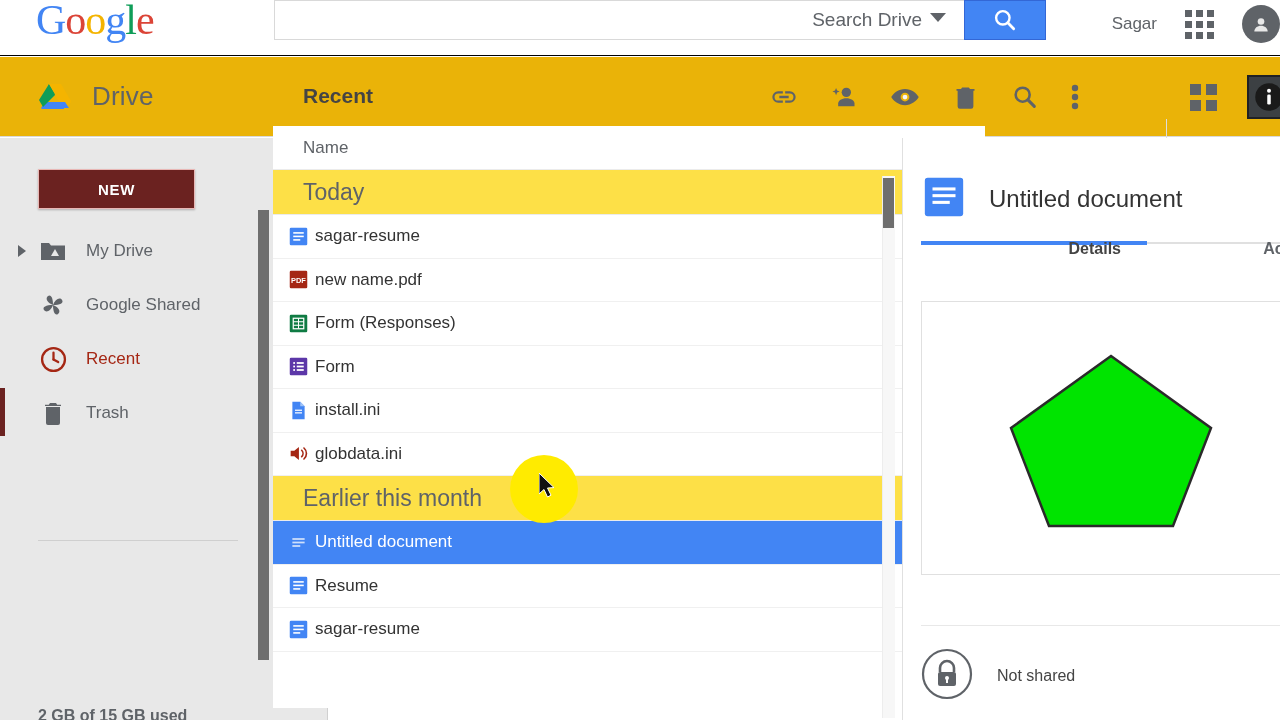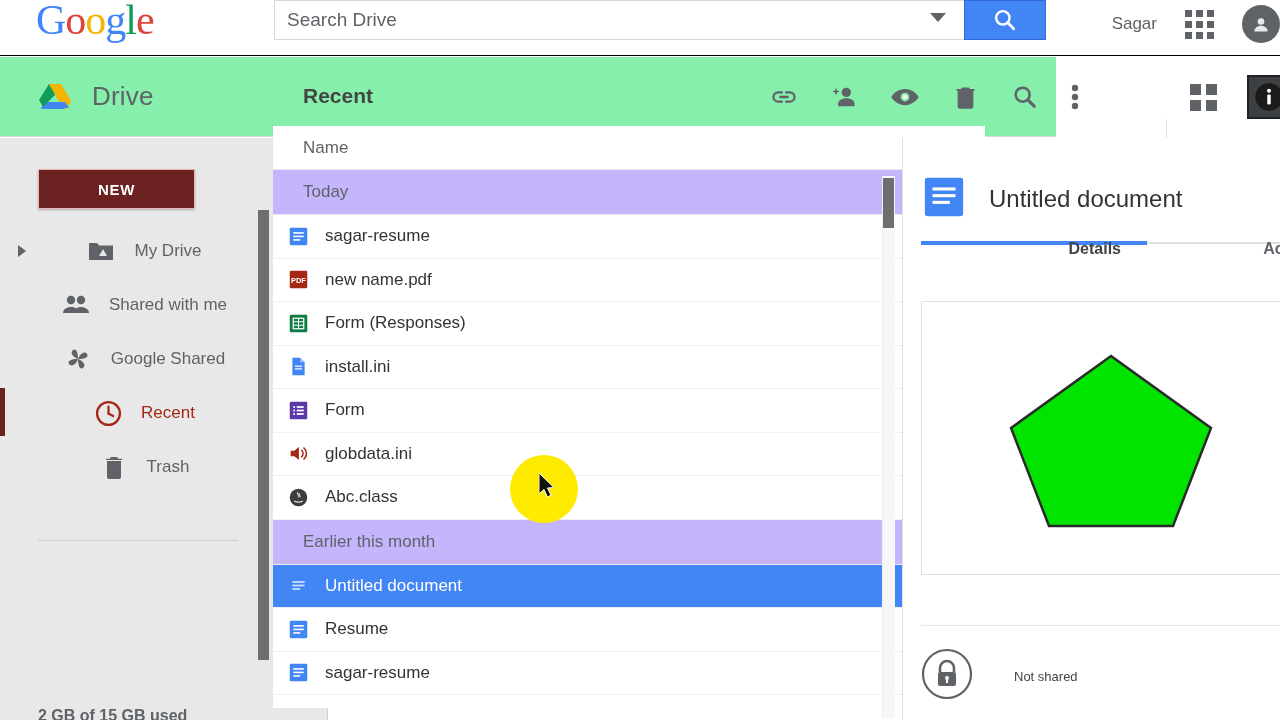--- a/index.html
+++ b/index.html
@@ -25,22 +25,23 @@
   .g-b { color: #4285f4; } .g-r { color: #db4437; }
   .g-y { color: #f4b400; } .g-g { color: #0f9d58; }
 
   .searchwrap {
     position: absolute; left: 274px; top: 0px;
     width: 772px; height: 40px; display: flex;
   }
   .search-input {
     flex: 1; height: 40px; border: 1px solid #d9d9d9; border-right: none;
     background: #fff; font-size: 19px; color: #c2410c;
-    padding: 0 18px 0 12px; outline: none;
+    padding: 0 42px 0 12px; outline: none;
     font-family: "Liberation Sans", sans-serif;
+    text-align: right;
   }
   .search-input::placeholder { color: #5f6368; }
   .search-caret {
     position: absolute; right: 100px; top: 13px;
     width: 0; height: 0; border-left: 8px solid transparent;
     border-right: 8px solid transparent; border-top: 9px solid #5f6368;
   }
   .search-btn {
     width: 82px; height: 40px; background: #4285f4;
     border: 1px solid #3367d6; display: flex;
@@ -57,22 +58,22 @@
   }
   .apps-grid i { width: 7px; height: 7px; background: #5f6368; display: block; }
   .avatar {
     width: 38px; height: 38px; border-radius: 50%;
     background: #5f6368; display: flex; align-items: center;
     justify-content: center; cursor: pointer; margin-right: -4px;
   }
 
   
   .drivebar {
-    position: absolute; left: 0; top: 57px; width: 1056px; height: 80px;
-    background: #86efac; border-bottom: 1px solid #d9d9d9;
+    position: absolute; left: 0; top: 57px; width: 1280px; height: 80px;
+    background: #eab308; border-bottom: 1px solid #d9d9d9;
     display: flex; align-items: center;
   }
   .drive-logo { position: absolute; left: 38px; top: 26px; }
   .drive-word {
     position: absolute; left: 92px; top: 24px;
     font-size: 26px; color: #5f6368; letter-spacing: .2px;
   }
   .page-title {
     position: absolute; left: 303px; top: 27px;
     font-size: 21px; color: #444; font-weight: bold;
@@ -109,21 +110,21 @@
   .new-btn {
     position: absolute; left: 38px; top: 31px; width: 157px; height: 40px;
     background: #6b2220; border: 1px solid #e8b7b5;
     color: #fff; font-size: 15px; font-weight: bold; letter-spacing: .6px;
     display: flex; align-items: center; justify-content: center;
     cursor: pointer; box-shadow: 0 1px 2px rgba(0,0,0,.25);
   }
   .navlist { position: absolute; left: 0; top: 86px; width: 250px; }
   .navitem {
     height: 54px; display: flex; align-items: center;
-    padding-left: 38px; cursor: pointer; position: relative; justify-content: center;
+    padding-left: 38px; cursor: pointer; position: relative;
   }
   .navitem .ico {
     width: 30px; display: flex; align-items: center; justify-content: center;
     margin-right: 18px;
   }
   .navitem .lbl { font-size: 17px; color: #5f6368; }
   .navitem.active .lbl { color: #a52714; }
   .navitem .caret {
     position: absolute; left: 18px; width: 0; height: 0;
     border-top: 6px solid transparent; border-bottom: 6px solid transparent;
@@ -150,29 +151,29 @@
   .filelist {
     position: absolute; left: 273px; top: 126px; width: 712px; height: 582px;
     background: #ffffff; overflow: hidden;
   }
   .col-head {
     height: 44px; display: flex; align-items: center; padding-left: 30px;
     font-size: 17px; color: #5f6368; border-bottom: 1px solid #ebebeb;
   }
   .group-head {
     height: 45px; display: flex; align-items: center; padding-left: 30px;
-    font-size: 17px; color: #5f6368; background: #c4b5fd;
+    font-size: 23px; color: #5f6368; background: #fde047;
     border-bottom: 1px solid #ebebeb;
   }
   .filerow {
     height: 43.5px; display: flex; align-items: center;
     border-bottom: 1px solid #f0f0f0; cursor: pointer; padding-left: 14px;
   }
   .filerow .fico {
-    width: 22px; height: 22px; margin-right: 16px;
+    width: 22px; height: 22px; margin-right: 6px;
     display: flex; align-items: center; justify-content: center;
   }
   .filerow .fname { font-size: 17px; color: #333; }
   .filerow.selected { background: #4285f4; }
   .filerow.selected .fname { color: #fff; }
   .list-scrollbar {
     position: absolute; left: 882px; top: 176px;
     width: 13px; height: 542px; background: #f7f7f7;
     border-left: 1px solid #ededed;
   }
@@ -218,21 +219,21 @@
     display: flex; align-items: center; justify-content: center;
   }
   .det-sep {
     position: absolute; left: 18px; top: 487px; width: 380px;
     height: 1px; background: #e8e8e8;
   }
   .share-row {
     position: absolute; left: 18px; top: 510px;
     display: flex; align-items: center;
   }
-  .share-lbl { font-size: 13px; color: #444; margin-left: 41px; }
+  .share-lbl { font-size: 16px; color: #444; margin-left: 24px; }
 </style>
 </head>
 <body>
 
 <div id="app">
 
   <div class="topbar">
     <div class="google-logo">
       <span class="g-b">G</span><span class="g-r">o</span><span class="g-y">o</span><span class="g-b">g</span><span class="g-g">l</span><span class="g-r">e</span>
     </div>
@@ -353,31 +354,20 @@
         <span class="caret"></span>
         <span class="ico">
           <svg width="26" height="22" viewBox="0 0 26 22" fill="#5f6368">
             <path d="M1 3h8l2 2.5h14V20H1z"></path>
             <polygon points="15,9 19,16 11,16" fill="#e8e8e8"></polygon>
           </svg>
         </span>
         <span class="lbl">My Drive</span>
       </div>
 
-      <div class="navitem">
-        <span class="ico">
-          <svg width="28" height="22" viewBox="0 0 28 22" fill="#5f6368">
-            <circle cx="9" cy="6" r="4.2"></circle>
-              <circle cx="19" cy="6" r="4.2"></circle>
-            <path d="M1 19c0-3.6 3.6-6 8-6s8 2.4 8 6z"></path>
-            <path d="M12 19c0-3.6 3.2-6 7-6s8 2.4 8 6z"></path>
-          </svg>
-        </span>
-        <span class="lbl">Shared with me</span>
-      </div>
 
       <div class="navitem">
         <span class="ico">
           <svg width="26" height="26" viewBox="0 0 26 26" fill="#5f6368">
             <path d="M13 13C13 6 11 2 8 4s-1 7 5 9z"></path>
             <path d="M13 13c7 0 11-2 9-5s-7-1-9 5z"></path>
             <path d="M13 13c0 7 2 11 5 9s1-7-5-9z"></path>
             <path d="M13 13C6 13 2 15 4 18s7 1 9-5z"></path>
           </svg>
         </span>
@@ -449,65 +439,55 @@
           <line x1="6" y1="10" x2="18" y2="10" stroke="#fff" stroke-width="1.2"></line>
           <line x1="6" y1="14" x2="18" y2="14" stroke="#fff" stroke-width="1.2"></line>
         </svg>
       </span>
       <span class="fname">Form (Responses)</span>
     </div>
 
     <div class="filerow">
       <span class="fico">
         <svg width="21" height="21" viewBox="0 0 24 24">
-          <path d="M5 2h9l5 5v15H5z" fill="#4285f4"></path>
-          <polygon points="14,2 19,7 14,7" fill="#a0c3f7"></polygon>
-          <rect x="8" y="11" width="8" height="1.4" fill="#fff"></rect>
-          <rect x="8" y="14" width="8" height="1.4" fill="#fff"></rect>
-        </svg>
-      </span>
-      <span class="fname">install.ini</span>
-    </div>
-
-    <div class="filerow">
-      <span class="fico">
-        <svg width="21" height="21" viewBox="0 0 24 24">
           <rect x="2" y="2" width="20" height="20" rx="1.5" fill="#5c37a8"></rect>
           <rect x="6" y="7" width="2" height="2" fill="#fff"></rect>
           <rect x="10" y="7" width="8" height="2" fill="#fff"></rect>
           <rect x="6" y="11" width="2" height="2" fill="#fff"></rect>
           <rect x="10" y="11" width="8" height="2" fill="#fff"></rect>
           <rect x="6" y="15" width="2" height="2" fill="#fff"></rect>
           <rect x="10" y="15" width="8" height="2" fill="#fff"></rect>
         </svg>
       </span>
       <span class="fname">Form</span>
     </div>
 
     <div class="filerow">
       <span class="fico">
+        <svg width="21" height="21" viewBox="0 0 24 24">
+          <path d="M5 2h9l5 5v15H5z" fill="#4285f4"></path>
+          <polygon points="14,2 19,7 14,7" fill="#a0c3f7"></polygon>
+          <rect x="8" y="11" width="8" height="1.4" fill="#fff"></rect>
+          <rect x="8" y="14" width="8" height="1.4" fill="#fff"></rect>
+        </svg>
+      </span>
+      <span class="fname">install.ini</span>
+    </div>
+
+    <div class="filerow">
+      <span class="fico">
         <svg width="23" height="23" viewBox="0 0 24 24" fill="#a52714">
           <path d="M4 9h4l5-4v14l-5-4H4z"></path>
           <path d="M16 8.5a5 5 0 010 7" fill="none" stroke="#a52714" stroke-width="1.8" stroke-linecap="round"></path>
           <path d="M18.5 6a8 8 0 010 12" fill="none" stroke="#a52714" stroke-width="1.8" stroke-linecap="round"></path>
         </svg>
       </span>
       <span class="fname">globdata.ini</span>
     </div>
 
-    <div class="filerow">
-      <span class="fico">
-        <svg width="21" height="21" viewBox="0 0 24 24">
-          <circle cx="12" cy="12" r="10" fill="#3c3c3c"></circle>
-          <path d="M11 6c-2 2 3 3 1 6M13 7c-1.5 1.7 2 2.5.6 4.6" stroke="#ddd" stroke-width="1.2" fill="none"></path>
-          <path d="M7 16c3 1.6 7 1.6 10 0" stroke="#ddd" stroke-width="1.4" fill="none"></path>
-        </svg>
-      </span>
-      <span class="fname">Abc.class</span>
-    </div>
 
     <div class="group-head">Earlier this month</div>
 
     <div class="filerow selected">
       <span class="fico">
         <svg width="21" height="21" viewBox="0 0 24 24">
           <rect x="5" y="7" width="14" height="2" fill="#cfe0fb"></rect>
           <rect x="5" y="11" width="14" height="2" fill="#cfe0fb"></rect>
           <rect x="5" y="15" width="9" height="2" fill="#cfe0fb"></rect>
         </svg>

